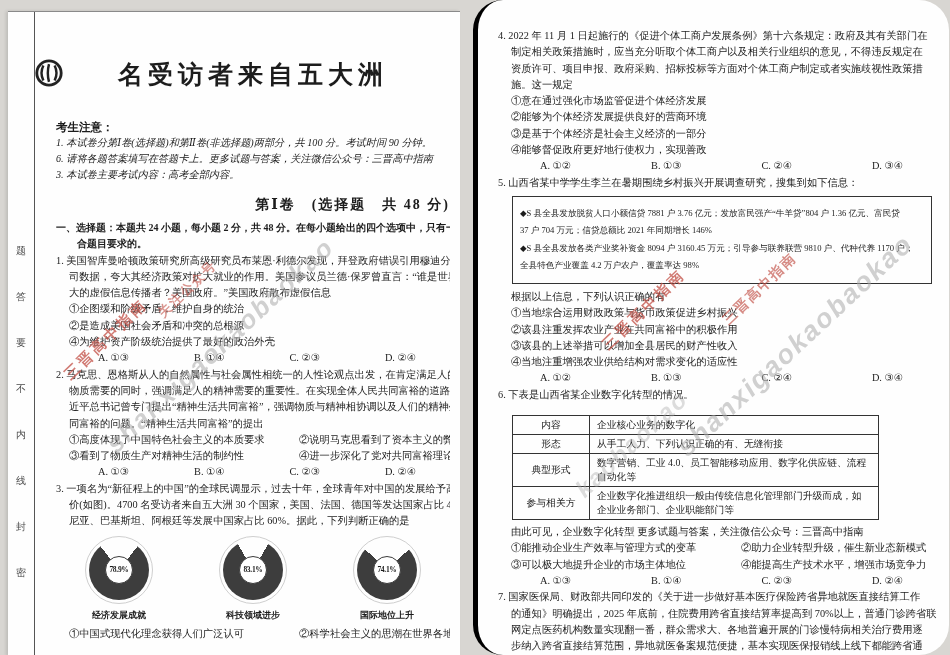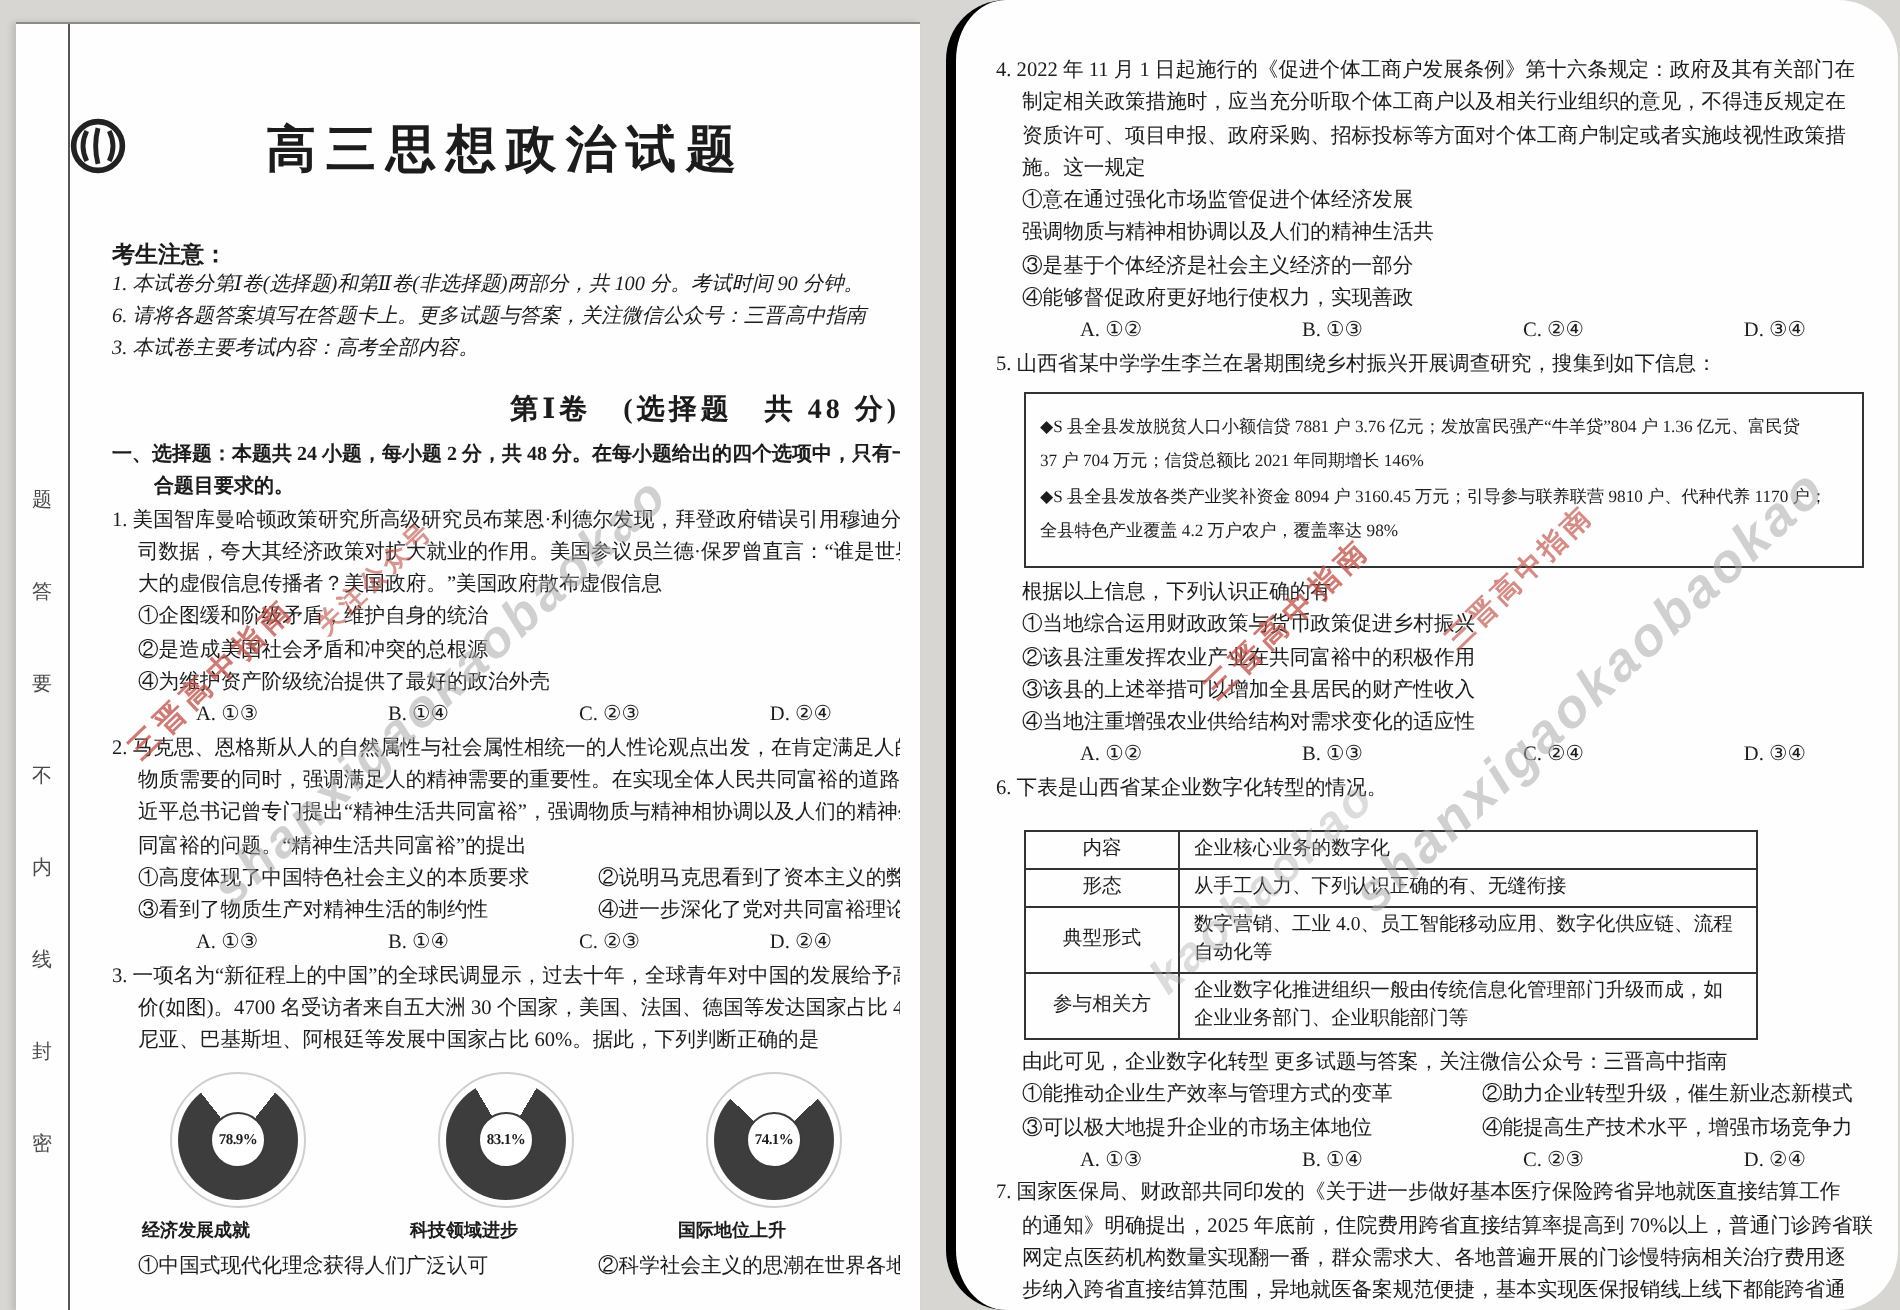--- a/index.html
+++ b/index.html
@@ -33,21 +33,21 @@
   .q{font-size:10.3px;}
   .q .ln{line-height:16.3px;white-space:nowrap;overflow:hidden;}
   .q .cont{padding-left:13px;}
   .q .item{padding-left:13px;line-height:16.3px;white-space:nowrap;overflow:hidden;}
   .tworow{display:flex;line-height:16.3px;}
   .tworow span{white-space:nowrap;overflow:hidden;}
   .tworow .c1{padding-left:13px;width:230px;flex:0 0 auto;}
   .opts{display:flex;line-height:16.3px;padding-left:42px;padding-right:34px;justify-content:space-between;white-space:nowrap;text-align:center;}
 
   .charts{display:flex;justify-content:center;gap:38px;margin-top:6px;}
-  .donut-group{width:96px;}
+  .donut-group{width:96px;text-align:center;}
   .donut-wrap{width:66px;height:66px;margin:0 auto;border-radius:50%;border:1px solid #cfcfcf;display:flex;align-items:center;justify-content:center;}
   .donut{width:60px;height:60px;border-radius:50%;position:relative;}
   .hole{position:absolute;left:50%;top:50%;transform:translate(-50%,-50%);width:26px;height:26px;background:#fff;border:1.5px solid #3b3b3b;border-radius:50%;display:flex;align-items:center;justify-content:center;}
   .hole span{font-size:7.5px;font-weight:bold;letter-spacing:-0.3px;}
   .caption{margin-top:5px;font-size:9px;font-weight:bold;}
 
   .infobox{margin:5px 0 5px 14px;width:404px;border:1px solid #333;padding:8px 7px;}
   .infobox .bln{font-size:8.6px;line-height:17.5px;white-space:nowrap;overflow:hidden;}
   .infobox .bcont{padding-left:0;}
 
@@ -80,21 +80,21 @@
     <div class="content">
       <div class="titlebar">
         <span class="logo">
           <svg viewBox="0 0 32 32" width="30" height="30">
             <circle cx="16" cy="16" r="13" fill="none" stroke="#222" stroke-width="3"></circle>
             <path d="M10 8 q-4 8 0 16" fill="none" stroke="#222" stroke-width="2.6"></path>
             <path d="M16 6.5 q-2.5 9.5 0 19" fill="none" stroke="#222" stroke-width="2.6"></path>
             <path d="M22 8 q4 8 0 16" fill="none" stroke="#222" stroke-width="2.6"></path>
           </svg>
         </span>
-        <h1 class="title">高三思想政治试题</h1>
+        <h1 class="title">名受访者来自五大洲</h1>
       </div>
 
       <div class="notice-head">考生注意：</div>
       <div class="notices">
         <div>1. 本试卷分第Ⅰ卷(选择题)和第Ⅱ卷(非选择题)两部分，共 100 分。考试时间 90 分钟。</div>
         <div>6. 请将各题答案填写在答题卡上。更多试题与答案，关注微信公众号：三晋高中指南</div>
         <div>3. 本试卷主要考试内容：高考全部内容。</div>
       </div>
 
       <div class="section-title">第Ⅰ卷　(选择题　共 48 分)</div>
@@ -188,21 +188,21 @@
 
   <div class="page page-right">
     <div class="content-r">
 
       <div class="q">
         <div class="ln">4. 2022 年 11 月 1 日起施行的《促进个体工商户发展条例》第十六条规定：政府及其有关部门在</div>
         <div class="ln cont">制定相关政策措施时，应当充分听取个体工商户以及相关行业组织的意见，不得违反规定在</div>
         <div class="ln cont">资质许可、项目申报、政府采购、招标投标等方面对个体工商户制定或者实施歧视性政策措</div>
         <div class="ln cont">施。这一规定</div>
         <div class="item">①意在通过强化市场监管促进个体经济发展</div>
-        <div class="item">强调物质与精神相协调以及人们的精神生活共</div>
+        <div class="item">②能够为个体经济发展提供良好的营商环境</div>
         <div class="item">③是基于个体经济是社会主义经济的一部分</div>
         <div class="item">④能够督促政府更好地行使权力，实现善政</div>
         <div class="opts">
           <span>A. ①②</span>
           <span>B. ①③</span>
           <span>C. ②④</span>
           <span>D. ③④</span>
         </div>
       </div>
 

